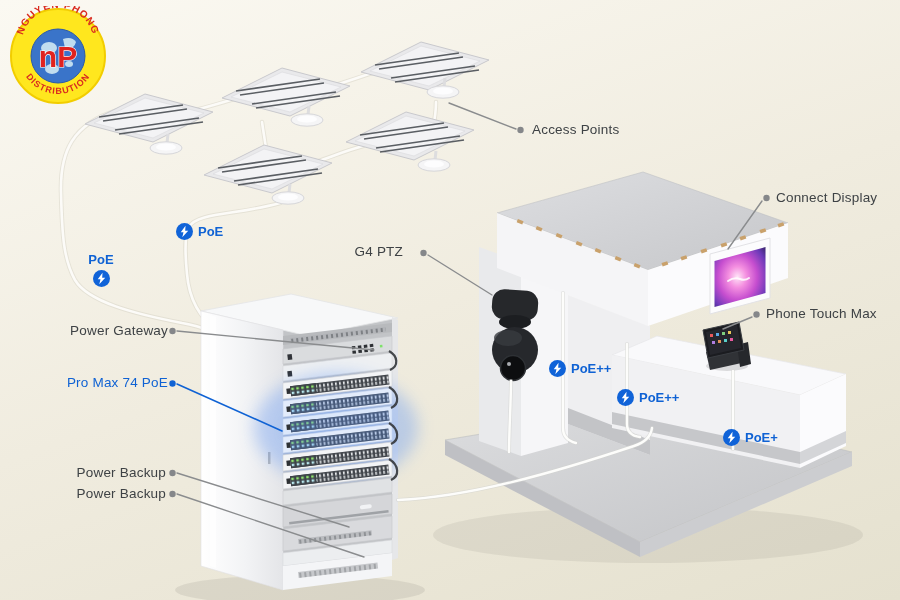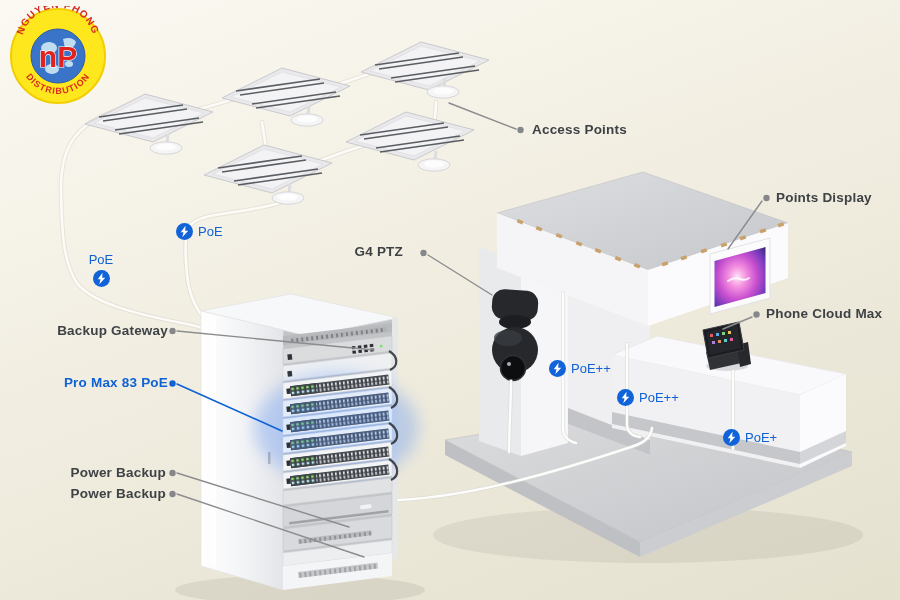--- a/index.html
+++ b/index.html
@@ -1,24 +1,24 @@
 <!DOCTYPE html>
 <html><head>
 <meta charset="utf-8">
 <style>
   html,body{margin:0;padding:0;background:#ddd;}
   .scene{position:relative;width:900px;height:600px;overflow:hidden;
     background:linear-gradient(160deg,#fbf9f2 0%,#f0ecdf 50%,#e5e1cf 100%);
     font-family:"Liberation Sans",sans-serif;}
   .scene svg.bg{position:absolute;left:0;top:0;}
-  .lbl{position:absolute;font-size:13.5px;font-weight:700;color:#3e4245;
+  .lbl{position:absolute;font-size:13.5px;font-weight:400;color:#3e4245;
     letter-spacing:.2px;white-space:nowrap;z-index:5;}
   .lbl.blue{color:#0f62d4;}
   .badge{position:absolute;display:flex;align-items:center;gap:5px;
-    font-size:13px;font-weight:400;color:#0f62d4;z-index:5;white-space:nowrap;}
+    font-size:13px;font-weight:700;color:#0f62d4;z-index:5;white-space:nowrap;}
   .badge .bolt{width:17px;height:17px;flex:0 0 auto;}
   .badge.stack{flex-direction:column;gap:3px;}
   .logo{position:absolute;left:8px;top:6px;z-index:6;}
 </style>
 </head>
 <body>
 
 <div class="scene">
 
 <svg class="bg" width="900" height="600" viewBox="0 0 900 600">
@@ -378,27 +378,27 @@
   <text font-size="10" font-weight="bold" fill="#d92b20" letter-spacing="1.1" font-family="Liberation Sans, sans-serif">
     <textPath href="#arcTop" startOffset="50%" text-anchor="middle">NGUYEN PHONG</textPath>
   </text>
   <text font-size="9" font-weight="bold" fill="#d92b20" letter-spacing="1" font-family="Liberation Sans, sans-serif">
     <textPath href="#arcBot" startOffset="50%" text-anchor="middle">DISTRIBUTION</textPath>
   </text>
   <text x="50" y="61" font-size="30" font-weight="bold" fill="#e0231f" stroke="#ffffff" stroke-width="1.2" paint-order="stroke" text-anchor="middle" font-family="Liberation Sans, sans-serif">nP</text>
 </svg>
 
 <div class="lbl" style="left:532px;top:122px">Access Points</div>
-<div class="lbl" style="right:732px;top:323px">Backup Gateway</div>
-<div class="lbl blue" style="right:732px;top:375px">Pro Max 83 PoE</div>
+<div class="lbl" style="right:732px;top:323px">Power Gateway</div>
+<div class="lbl blue" style="right:732px;top:375px">Pro Max 74 PoE</div>
 <div class="lbl" style="right:734px;top:465px">Power Backup</div>
 <div class="lbl" style="right:734px;top:486px">Power Backup</div>
 <div class="lbl" style="right:497px;top:244px">G4 PTZ</div>
-<div class="lbl" style="left:776px;top:190px">Points Display</div>
-<div class="lbl" style="left:766px;top:306px">Phone Cloud Max</div>
+<div class="lbl" style="left:776px;top:190px">Connect Display</div>
+<div class="lbl" style="left:766px;top:306px">Phone Touch Max</div>
 
 <div class="badge" style="left:176px;top:223px">
   <svg class="bolt" viewBox="0 0 20 20">
         <circle cx="10" cy="10" r="10" fill="#1063d8"></circle>
         <path d="M11.2 3.2 5.6 11h3.2L7.4 16.8 14.4 9h-3.6z" fill="#ffffff"></path>
       </svg>
   <span>PoE</span>
 </div>
 <div class="badge stack" style="left:82px;top:252px;width:38px">
   <span>PoE</span>

